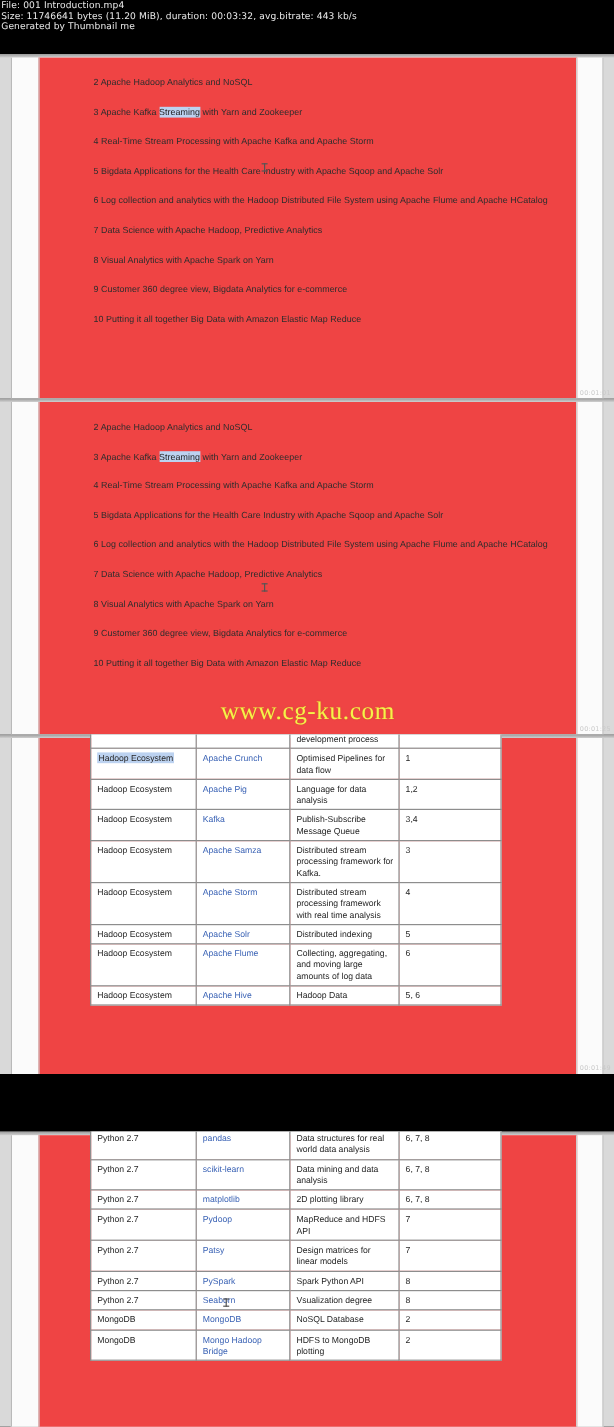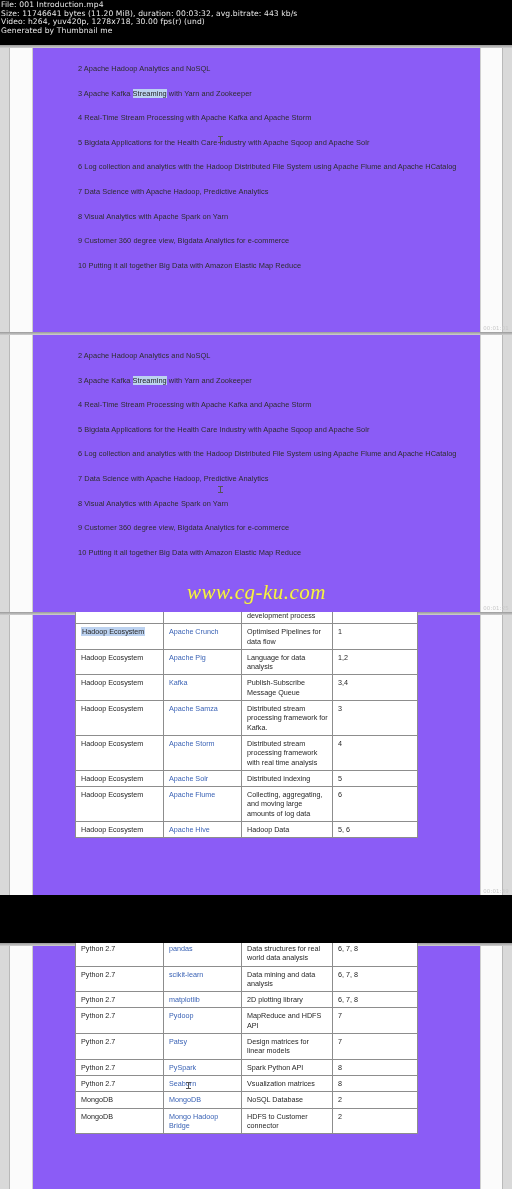--- a/index.html
+++ b/index.html
@@ -46,21 +46,21 @@
     background: #fbfbfb;
     border-left: 1px solid #b9b9b9;
     border-right: 1px solid #b9b9b9;
   }
   .sheet {
     position: absolute;
     left: 22px;
     right: 21px;
     top: 0;
     bottom: 0;
-    background: #8b5cf6;
+    background: #ef4444;
     border-left: 1px solid #cfcfcf;
     border-right: 1px solid #cfcfcf;
   }
   .panel-top-rule {
     position: absolute; left: 0; top: 0; width: 512px; height: 3px;
     background: linear-gradient(#9a9a9a, #cfcfcf);
   }
   .timestamp {
     position: absolute;
     right: 3px;
@@ -84,21 +84,20 @@
   .sel { background: #bcd2f0; color: #1d1d1d; }
   .watermark {
     position: absolute;
     left: 0; right: 0;
     text-align: center;
     color: #f6f24a;
     font-family: "Liberation Serif", serif;
     font-size: 21px;
     letter-spacing: 0.5px;
     text-shadow: 0 0 1px rgba(160,150,0,.5);
-    font-style: italic;
   }
   .caret {
     position: absolute;
     width: 1px; height: 7px;
     background: #555;
   }
   .caret::before, .caret::after {
     content: ""; position: absolute; left: -2px; width: 5px; height: 1px; background: #555;
   }
   .caret::before { top: 0; }
@@ -127,21 +126,20 @@
   .cellsel { background: #bcd2f0; padding: 0 1px; }
 </style>
 </head>
 <body>
 
 <div id="app">
 
   <div class="meta">
     <div class="meta-line">File: 001 Introduction.mp4</div>
     <div class="meta-line">Size: 11746641 bytes (11.20 MiB), duration: 00:03:32, avg.bitrate: 443 kb/s</div>
-    <div class="meta-line">Video: h264, yuv420p, 1278x718, 30.00 fps(r) (und)</div>
     <div class="meta-line">Generated by Thumbnail me</div>
   </div>
 
   <div class="panel" style="top:45px;height:287px;">
     <div class="panel-top-rule"></div>
     <div class="panel-inner">
       <div class="sheet">
         <div class="slide-list" id="slides-1">
             <div class="slide-item"><span>2  Apache Hadoop Analytics and NoSQL</span></div>
             <div class="slide-item"><span>3 Apache  Kafka  </span><span class="sel">Streaming</span><span> with Yarn and Zookeeper</span></div>
@@ -286,33 +284,33 @@
               </tr>
               <tr>
                 <td class="c0">Python 2.7</td>
                 <td class="c1">PySpark</td>
                 <td class="c2">Spark Python API</td>
                 <td class="c3">8</td>
               </tr>
               <tr>
                 <td class="c0">Python 2.7</td>
                 <td class="c1">Seaborn</td>
-                <td class="c2">Vsualization matrices</td>
+                <td class="c2">Vsualization degree</td>
                 <td class="c3">8</td>
               </tr>
               <tr>
                 <td class="c0">MongoDB</td>
                 <td class="c1">MongoDB</td>
                 <td class="c2">NoSQL Database</td>
                 <td class="c3">2</td>
               </tr>
               <tr>
                 <td class="c0">MongoDB</td>
                 <td class="c1">Mongo Hadoop Bridge</td>
-                <td class="c2">HDFS to Customer connector</td>
+                <td class="c2">HDFS to MongoDB plotting</td>
                 <td class="c3">2</td>
               </tr>
             </tbody>
         </table>
         <div class="caret" style="left:155px;top:136px;"></div>
       </div>
     </div>
     <div class="timestamp">00:02:13</div>
   </div>
 

